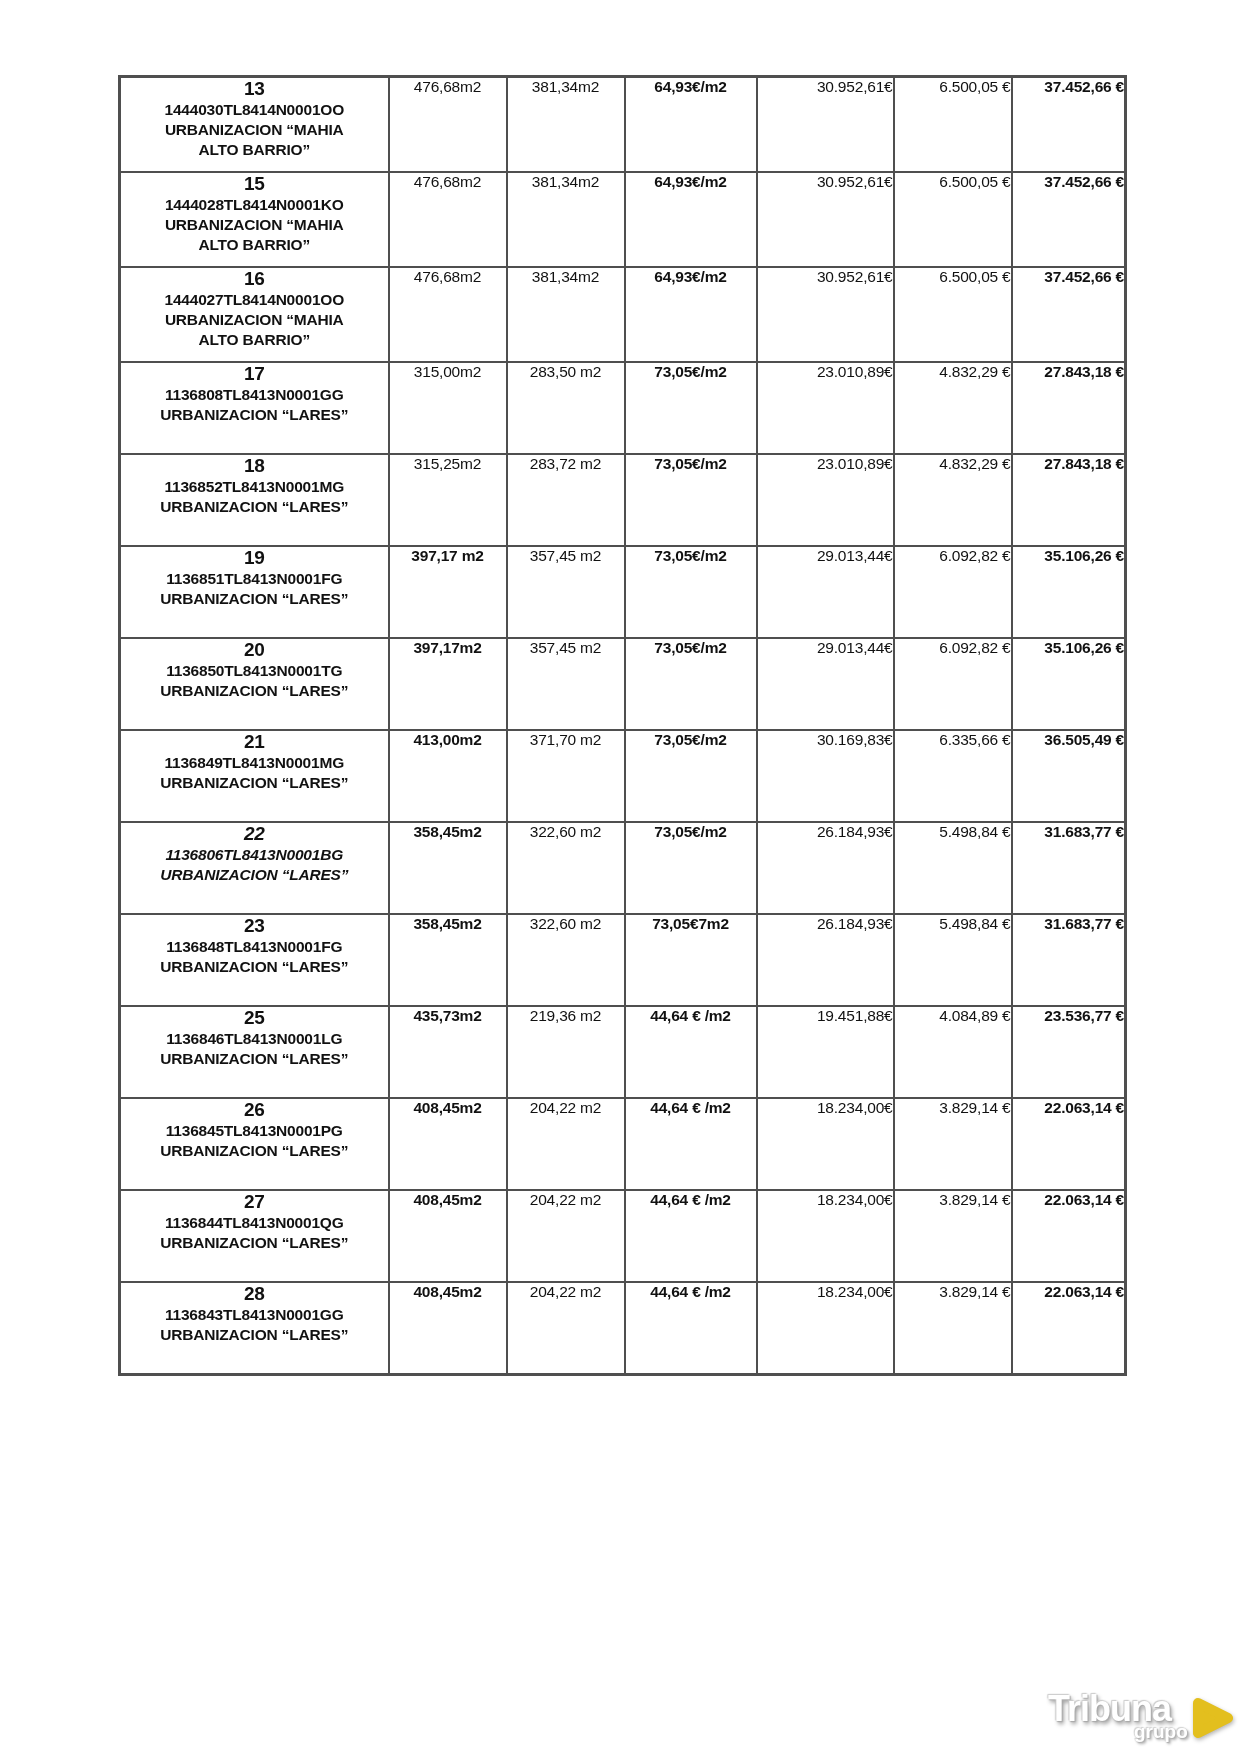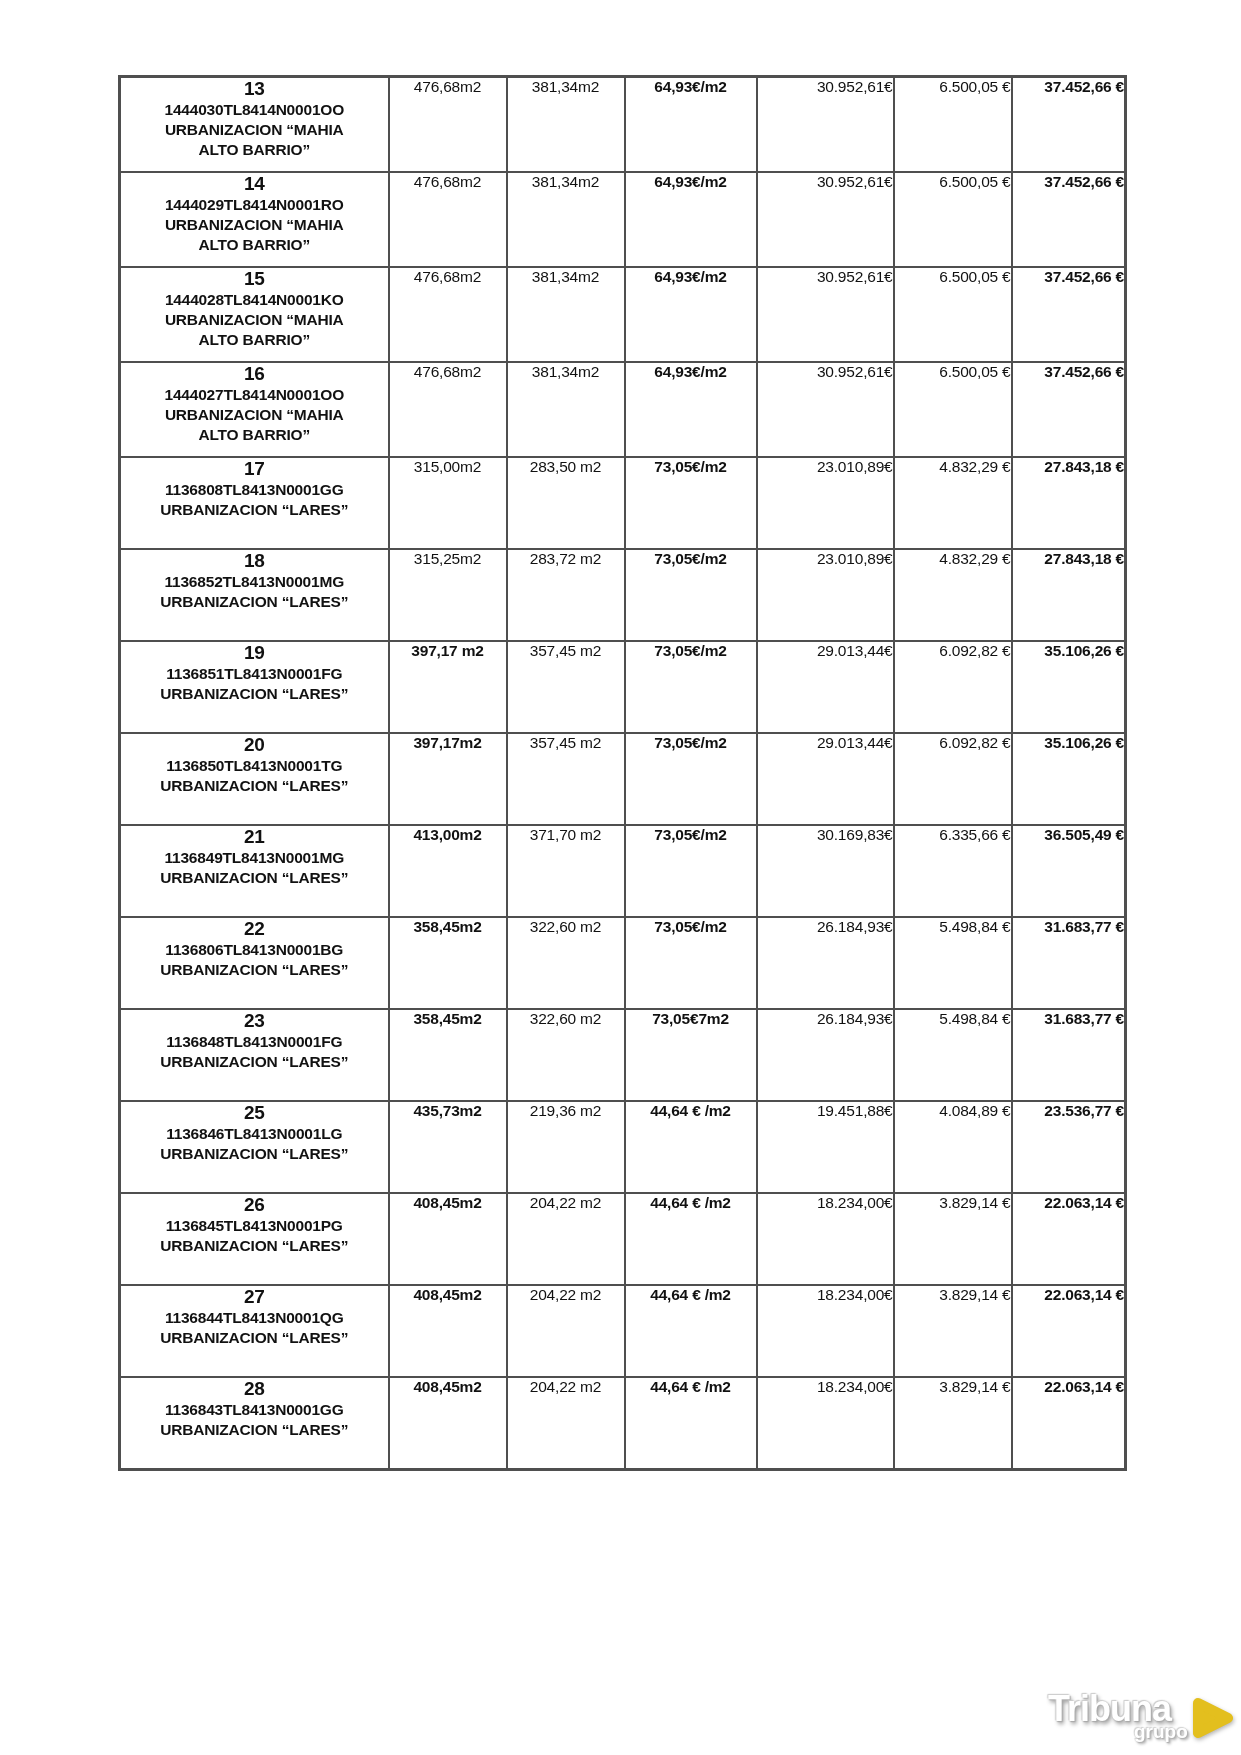--- a/index.html
+++ b/index.html
@@ -128,60 +128,46 @@
       </td>
       <td class="num-cell" style="border-color: rgb(79, 79, 79);">476,68m2</td>
       <td class="num-cell" style="border-color: rgb(79, 79, 79);">381,34m2</td>
       <td class="price-cell" style="border-color: rgb(79, 79, 79);">64,93€/m2</td>
       <td class="right-cell" style="border-color: rgb(79, 79, 79);">30.952,61€</td>
       <td class="right-cell" style="border-color: rgb(79, 79, 79);">6.500,05 €</td>
       <td class="right-cell total-cell" style="border-color: rgb(79, 79, 79);">37.452,66 €</td>
     </tr>
         <tr class="prop-row tall">
       <td class="desc" style="border-color: rgb(79, 79, 79);">
-        <div class="rownum">14</div>
-        <div class="ref">1444029TL8414N0001RO</div>
+        <div class="rownum">15</div>
+        <div class="ref">1444028TL8414N0001KO</div>
         <div class="urb">URBANIZACION “MAHIA
 ALTO BARRIO”</div>
       </td>
       <td class="num-cell" style="border-color: rgb(79, 79, 79);">476,68m2</td>
       <td class="num-cell" style="border-color: rgb(79, 79, 79);">381,34m2</td>
       <td class="price-cell" style="border-color: rgb(79, 79, 79);">64,93€/m2</td>
       <td class="right-cell" style="border-color: rgb(79, 79, 79);">30.952,61€</td>
       <td class="right-cell" style="border-color: rgb(79, 79, 79);">6.500,05 €</td>
       <td class="right-cell total-cell" style="border-color: rgb(79, 79, 79);">37.452,66 €</td>
     </tr>
         <tr class="prop-row tall">
       <td class="desc" style="border-color: rgb(79, 79, 79);">
-        <div class="rownum">15</div>
-        <div class="ref">1444028TL8414N0001KO</div>
+        <div class="rownum">16</div>
+        <div class="ref">1444027TL8414N0001OO</div>
         <div class="urb">URBANIZACION “MAHIA
 ALTO BARRIO”</div>
       </td>
       <td class="num-cell" style="border-color: rgb(79, 79, 79);">476,68m2</td>
       <td class="num-cell" style="border-color: rgb(79, 79, 79);">381,34m2</td>
       <td class="price-cell" style="border-color: rgb(79, 79, 79);">64,93€/m2</td>
       <td class="right-cell" style="border-color: rgb(79, 79, 79);">30.952,61€</td>
       <td class="right-cell" style="border-color: rgb(79, 79, 79);">6.500,05 €</td>
       <td class="right-cell total-cell" style="border-color: rgb(79, 79, 79);">37.452,66 €</td>
     </tr>
-        <tr class="prop-row tall">
-      <td class="desc" style="border-color: rgb(79, 79, 79);">
-        <div class="rownum">16</div>
-        <div class="ref">1444027TL8414N0001OO</div>
-        <div class="urb">URBANIZACION “MAHIA
-ALTO BARRIO”</div>
-      </td>
-      <td class="num-cell" style="border-color: rgb(79, 79, 79);">476,68m2</td>
-      <td class="num-cell" style="border-color: rgb(79, 79, 79);">381,34m2</td>
-      <td class="price-cell" style="border-color: rgb(79, 79, 79);">64,93€/m2</td>
-      <td class="right-cell" style="border-color: rgb(79, 79, 79);">30.952,61€</td>
-      <td class="right-cell" style="border-color: rgb(79, 79, 79);">6.500,05 €</td>
-      <td class="right-cell total-cell" style="border-color: rgb(79, 79, 79);">37.452,66 €</td>
-    </tr>
         <tr class="prop-row">
       <td class="desc" style="border-color: rgb(79, 79, 79);">
         <div class="rownum">17</div>
         <div class="ref">1136808TL8413N0001GG</div>
         <div class="urb">URBANIZACION “LARES”</div>
       </td>
       <td class="num-cell" style="border-color: rgb(79, 79, 79);">315,00m2</td>
       <td class="num-cell" style="border-color: rgb(79, 79, 79);">283,50 m2</td>
       <td class="price-cell" style="border-color: rgb(79, 79, 79);">73,05€/m2</td>
       <td class="right-cell" style="border-color: rgb(79, 79, 79);">23.010,89€</td>
@@ -234,21 +220,21 @@
         <div class="urb">URBANIZACION “LARES”</div>
       </td>
       <td class="num-cell bold" style="border-color: rgb(79, 79, 79);">413,00m2</td>
       <td class="num-cell" style="border-color: rgb(79, 79, 79);">371,70 m2</td>
       <td class="price-cell" style="border-color: rgb(79, 79, 79);">73,05€/m2</td>
       <td class="right-cell" style="border-color: rgb(79, 79, 79);">30.169,83€</td>
       <td class="right-cell" style="border-color: rgb(79, 79, 79);">6.335,66 €</td>
       <td class="right-cell total-cell" style="border-color: rgb(79, 79, 79);">36.505,49 €</td>
     </tr>
         <tr class="prop-row">
-      <td class="desc" style="border-color: rgb(79, 79, 79);">
+      <td class="desc" style="border-color: rgb(79, 79, 79); font-style: italic;">
         <div class="rownum">22</div>
         <div class="ref">1136806TL8413N0001BG</div>
         <div class="urb">URBANIZACION “LARES”</div>
       </td>
       <td class="num-cell bold" style="border-color: rgb(79, 79, 79);">358,45m2</td>
       <td class="num-cell" style="border-color: rgb(79, 79, 79);">322,60 m2</td>
       <td class="price-cell" style="border-color: rgb(79, 79, 79);">73,05€/m2</td>
       <td class="right-cell" style="border-color: rgb(79, 79, 79);">26.184,93€</td>
       <td class="right-cell" style="border-color: rgb(79, 79, 79);">5.498,84 €</td>
       <td class="right-cell total-cell" style="border-color: rgb(79, 79, 79);">31.683,77 €</td>

